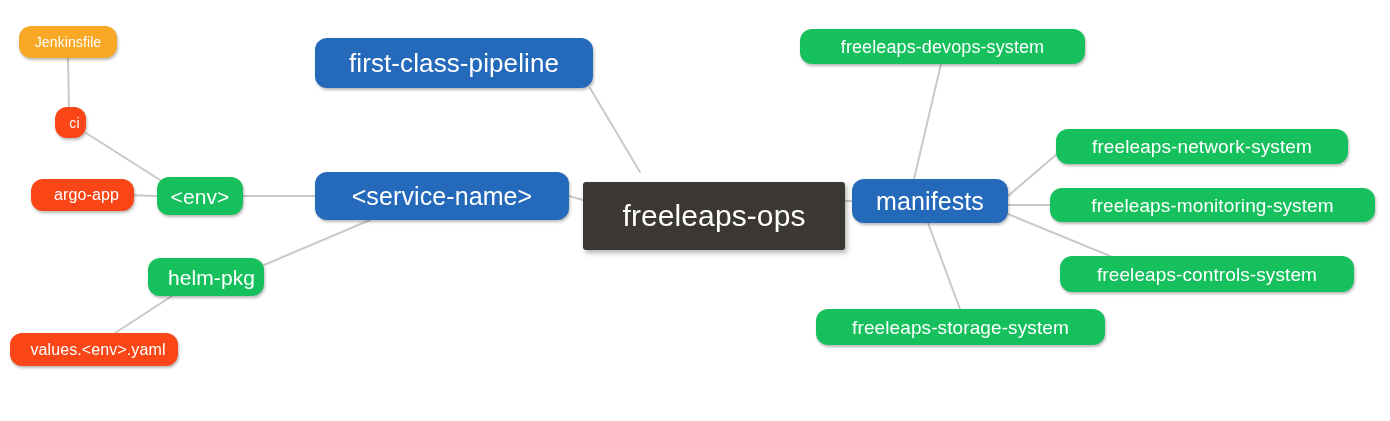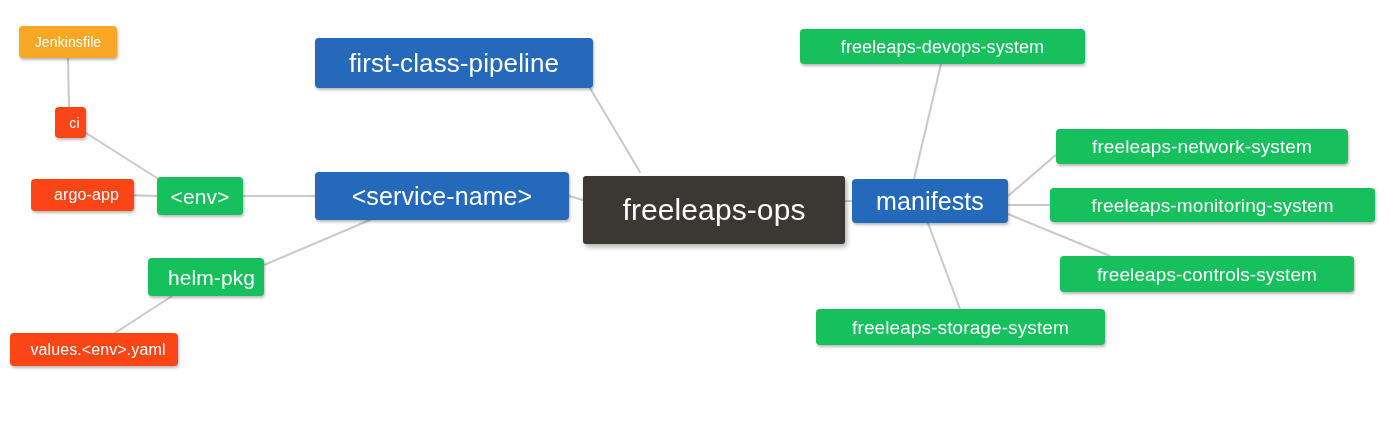--- a/index.html
+++ b/index.html
@@ -25,21 +25,21 @@
     height: 421px;
     pointer-events: none;
   }
   .node {
     position: absolute;
     box-sizing: border-box;
     display: flex;
     align-items: center;
     justify-content: center;
     color: #ffffff;
-    border-radius: 4px;
+    border-radius: 12px;
     white-space: nowrap;
     line-height: 1;
     box-shadow: 1px 2px 3px rgba(0,0,0,0.28);
     padding: 0 10px;
     letter-spacing: 0.1px;
   }
   .node-root {
     background: #3b3733;
     border-radius: 3px;
     box-shadow: 2px 3px 5px rgba(0,0,0,0.3);
@@ -63,21 +63,21 @@
       <line x1="69" y1="107" x2="68" y2="58" stroke="#c9c9c9" stroke-width="2" stroke-linecap="round"></line>
       <line x1="370" y1="220" x2="264" y2="265" stroke="#c9c9c9" stroke-width="2" stroke-linecap="round"></line>
       <line x1="172" y1="296" x2="115" y2="333" stroke="#c9c9c9" stroke-width="2" stroke-linecap="round"></line>
       <line x1="914" y1="179" x2="941" y2="64" stroke="#c9c9c9" stroke-width="2" stroke-linecap="round"></line>
       <line x1="1008" y1="196" x2="1064" y2="148" stroke="#c9c9c9" stroke-width="2" stroke-linecap="round"></line>
       <line x1="1008" y1="205" x2="1050" y2="205" stroke="#c9c9c9" stroke-width="2" stroke-linecap="round"></line>
       <line x1="1008" y1="214" x2="1110" y2="256" stroke="#c9c9c9" stroke-width="2" stroke-linecap="round"></line>
       <line x1="928" y1="223" x2="960" y2="309" stroke="#c9c9c9" stroke-width="2" stroke-linecap="round"></line>
     </svg>
   <div id="node-layer">
-      <div class="node node-root" style="left: 583px; top: 176px; width: 262px; height: 68px; font-size: 30px;">freeleaps-ops</div>
+      <div class="node node-root" style="left: 583px; top: 182px; width: 262px; height: 68px; font-size: 30px;">freeleaps-ops</div>
       <div class="node node-blue" style="left: 315px; top: 38px; width: 278px; height: 50px; font-size: 26px;">first-class-pipeline</div>
       <div class="node node-blue" style="left: 315px; top: 172px; width: 254px; height: 48px; font-size: 25px;">&lt;service-name&gt;</div>
       <div class="node node-blue" style="left: 852px; top: 179px; width: 156px; height: 44px; font-size: 25px;">manifests</div>
       <div class="node node-green" style="left: 157px; top: 177px; width: 86px; height: 38px; font-size: 21px;">&lt;env&gt;</div>
       <div class="node node-green" style="left: 148px; top: 258px; width: 116px; height: 38px; font-size: 21px; padding-left: 21px;">helm-pkg</div>
       <div class="node node-orange" style="left: 19px; top: 26px; width: 98px; height: 32px; font-size: 14px;">Jenkinsfile</div>
       <div class="node node-red" style="left: 55px; top: 107px; width: 31px; height: 31px; font-size: 14px;">ci</div>
       <div class="node node-red" style="left: 31px; top: 179px; width: 103px; height: 32px; font-size: 16px;">argo-app</div>
       <div class="node node-red" style="left: 10px; top: 333px; width: 168px; height: 33px; font-size: 16px;">values.&lt;env&gt;.yaml</div>
       <div class="node node-green" style="left: 800px; top: 29px; width: 285px; height: 35px; font-size: 18px;">freeleaps-devops-system</div>

